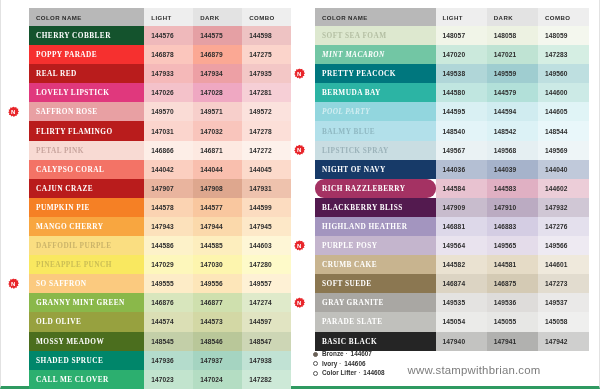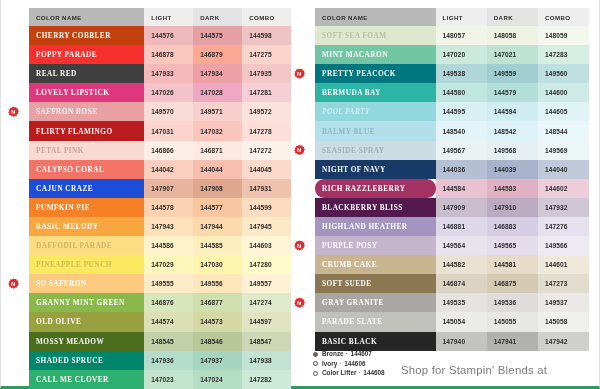--- a/index.html
+++ b/index.html
@@ -136,33 +136,33 @@
         <thead>
           <tr>
             <th class="h-name">COLOR NAME</th>
             <th class="h-light">LIGHT</th>
             <th class="h-dark">DARK</th>
             <th class="h-combo">COMBO</th>
           </tr>
         </thead>
         <tbody id="left-body">
             <tr>
-              <td class="name" style="background: #c2410c; color: rgb(255, 255, 255);"><span>CHERRY COBBLER</span></td>
+              <td class="name" style="background: #14532d; color: rgb(255, 255, 255);"><span>CHERRY COBBLER</span></td>
               <td class="code" style="background: rgb(239, 185, 187);">144576</td>
               <td class="code" style="background: rgb(229, 160, 164);">144575</td>
               <td class="code" style="background: rgb(238, 195, 195);">144598</td>
             </tr>
             <tr>
               <td class="name" style="background: rgb(246, 48, 47); color: rgb(255, 255, 255);"><span>POPPY PARADE</span></td>
               <td class="code" style="background: rgb(251, 198, 189);">146878</td>
               <td class="code" style="background: rgb(251, 168, 148);">146879</td>
               <td class="code" style="background: rgb(251, 212, 203);">147275</td>
             </tr>
             <tr>
-              <td class="name" style="background: #404040; color: rgb(255, 255, 255);"><span>REAL RED</span></td>
+              <td class="name" style="background: #b91c1c; color: rgb(255, 255, 255);"><span>REAL RED</span></td>
               <td class="code" style="background: rgb(245, 185, 185);">147933</td>
               <td class="code" style="background: rgb(237, 160, 165);">147934</td>
               <td class="code" style="background: rgb(243, 199, 198);">147935</td>
             </tr>
             <tr>
               <td class="name" style="background: rgb(224, 56, 125); color: rgb(255, 255, 255);"><span>LOVELY LIPSTICK</span></td>
               <td class="code" style="background: rgb(244, 194, 202);">147026</td>
               <td class="code" style="background: rgb(239, 168, 194);">147028</td>
               <td class="code" style="background: rgb(246, 207, 214);">147281</td>
             </tr>
@@ -184,39 +184,39 @@
               <td class="code" style="background: rgb(253, 233, 225);">146871</td>
               <td class="code" style="background: rgb(253, 241, 235);">147272</td>
             </tr>
             <tr>
               <td class="name" style="background: rgb(243, 115, 102); color: rgb(255, 255, 255);"><span>CALYPSO CORAL</span></td>
               <td class="code" style="background: rgb(251, 207, 192);">144042</td>
               <td class="code" style="background: rgb(249, 191, 174);">144044</td>
               <td class="code" style="background: rgb(252, 218, 203);">144045</td>
             </tr>
             <tr>
-              <td class="name" style="background: #1d4ed8; color: rgb(255, 255, 255); margin-left: 8px;"><span>CAJUN CRAZE</span></td>
+              <td class="name" style="background: #b91c1c; color: rgb(255, 255, 255); margin-left: 8px;"><span>CAJUN CRAZE</span></td>
               <td class="code" style="background: rgb(233, 180, 158);">147907</td>
               <td class="code" style="background: rgb(222, 167, 142);">147908</td>
               <td class="code" style="background: rgb(238, 194, 173);">147931</td>
             </tr>
             <tr>
               <td class="name" style="background: rgb(245, 128, 37); color: rgb(255, 255, 255);"><span>PUMPKIN PIE</span></td>
               <td class="code" style="background: rgb(251, 211, 178);">144578</td>
               <td class="code" style="background: rgb(249, 199, 159);">144577</td>
               <td class="code" style="background: rgb(252, 220, 192);">144599</td>
             </tr>
             <tr>
-              <td class="name" style="background: rgb(248, 166, 64); color: rgb(255, 255, 255);"><span>BASIC MELODY</span></td>
+              <td class="name" style="background: rgb(248, 166, 64); color: rgb(255, 255, 255);"><span>MANGO CHERRY</span></td>
               <td class="code" style="background: rgb(252, 225, 187);">147943</td>
               <td class="code" style="background: rgb(251, 217, 171);">147944</td>
               <td class="code" style="background: rgb(253, 232, 200);">147945</td>
             </tr>
             <tr>
-              <td class="name" style="background: rgb(250, 222, 129); color: rgb(203, 180, 106);"><span>DAFFODIL PARADE</span></td>
+              <td class="name" style="background: rgb(250, 222, 129); color: rgb(203, 180, 106);"><span>DAFFODIL PURPLE</span></td>
               <td class="code" style="background: rgb(253, 242, 201);">144586</td>
               <td class="code" style="background: rgb(253, 238, 190);">144585</td>
               <td class="code" style="background: rgb(254, 246, 214);">144603</td>
             </tr>
             <tr>
               <td class="name" style="background: rgb(249, 232, 96); color: rgb(203, 190, 85);"><span>PINEAPPLE PUNCH</span></td>
               <td class="code" style="background: rgb(253, 247, 187);">147029</td>
               <td class="code" style="background: rgb(253, 245, 174);">147030</td>
               <td class="code" style="background: rgb(254, 250, 201);">147280</td>
             </tr>
@@ -277,21 +277,21 @@
           </tr>
         </thead>
         <tbody id="right-body">
             <tr>
               <td class="name" style="background: rgb(221, 232, 207); color: rgb(180, 191, 163);"><span>SOFT SEA FOAM</span></td>
               <td class="code" style="background: rgb(241, 245, 232);">148057</td>
               <td class="code" style="background: rgb(237, 242, 226);">148058</td>
               <td class="code" style="background: rgb(244, 247, 238);">148059</td>
             </tr>
             <tr>
-              <td class="name" style="background: rgb(114, 198, 164); color: rgb(255, 255, 255);"><span>MINT MACARON</span></td>
+              <td class="name" style="background: rgb(114, 198, 164); color: rgb(255, 255, 255); font-style: italic;"><span>MINT MACARON</span></td>
               <td class="code" style="background: rgb(203, 233, 220);">147020</td>
               <td class="code" style="background: rgb(191, 227, 211);">147021</td>
               <td class="code" style="background: rgb(213, 238, 227);">147283</td>
             </tr>
             <tr>
               <td class="name" style="background: rgb(0, 119, 126); color: rgb(255, 255, 255);"><span class="newbadge">N</span><span>PRETTY PEACOCK</span></td>
               <td class="code" style="background: rgb(176, 214, 216);">149538</td>
               <td class="code" style="background: rgb(159, 205, 208);">149559</td>
               <td class="code" style="background: rgb(190, 223, 224);">149560</td>
             </tr>
@@ -307,21 +307,21 @@
               <td class="code" style="background: rgb(208, 236, 240);">144594</td>
               <td class="code" style="background: rgb(224, 244, 246);">144605</td>
             </tr>
             <tr>
               <td class="name" style="background: rgb(178, 224, 234); color: rgb(143, 184, 194);"><span>BALMY BLUE</span></td>
               <td class="code" style="background: rgb(227, 244, 248);">148540</td>
               <td class="code" style="background: rgb(220, 242, 246);">148542</td>
               <td class="code" style="background: rgb(233, 247, 250);">148544</td>
             </tr>
             <tr>
-              <td class="name" style="background: rgb(201, 221, 226); color: rgb(156, 179, 186);"><span class="newbadge">N</span><span>SEASIDE SPRAY</span></td>
+              <td class="name" style="background: rgb(201, 221, 226); color: rgb(156, 179, 186);"><span class="newbadge">N</span><span>LIPSTICK SPRAY</span></td>
               <td class="code" style="background: rgb(234, 242, 244);">149567</td>
               <td class="code" style="background: rgb(229, 239, 242);">149568</td>
               <td class="code" style="background: rgb(238, 245, 247);">149569</td>
             </tr>
             <tr>
               <td class="name" style="background: rgb(23, 58, 104); color: rgb(255, 255, 255);"><span>NIGHT OF NAVY</span></td>
               <td class="code" style="background: rgb(180, 191, 211);">144036</td>
               <td class="code" style="background: rgb(166, 179, 203);">144039</td>
               <td class="code" style="background: rgb(192, 201, 218);">144040</td>
             </tr>
@@ -402,16 +402,16 @@
         <div class="legend-row">
           <span class="dot hollow"></span>
           <span class="lab">Color Lifter</span>
           <span>&nbsp;·</span>
           <span class="num">144608</span>
         </div>
       </div>
   </div>
 
   <div class="promo">
-    <div>Shop for Stampin' Blends at</div>
+    <div>www.stampwithbrian.com</div>
   </div>
 
 </div>
 
 </body></html>

